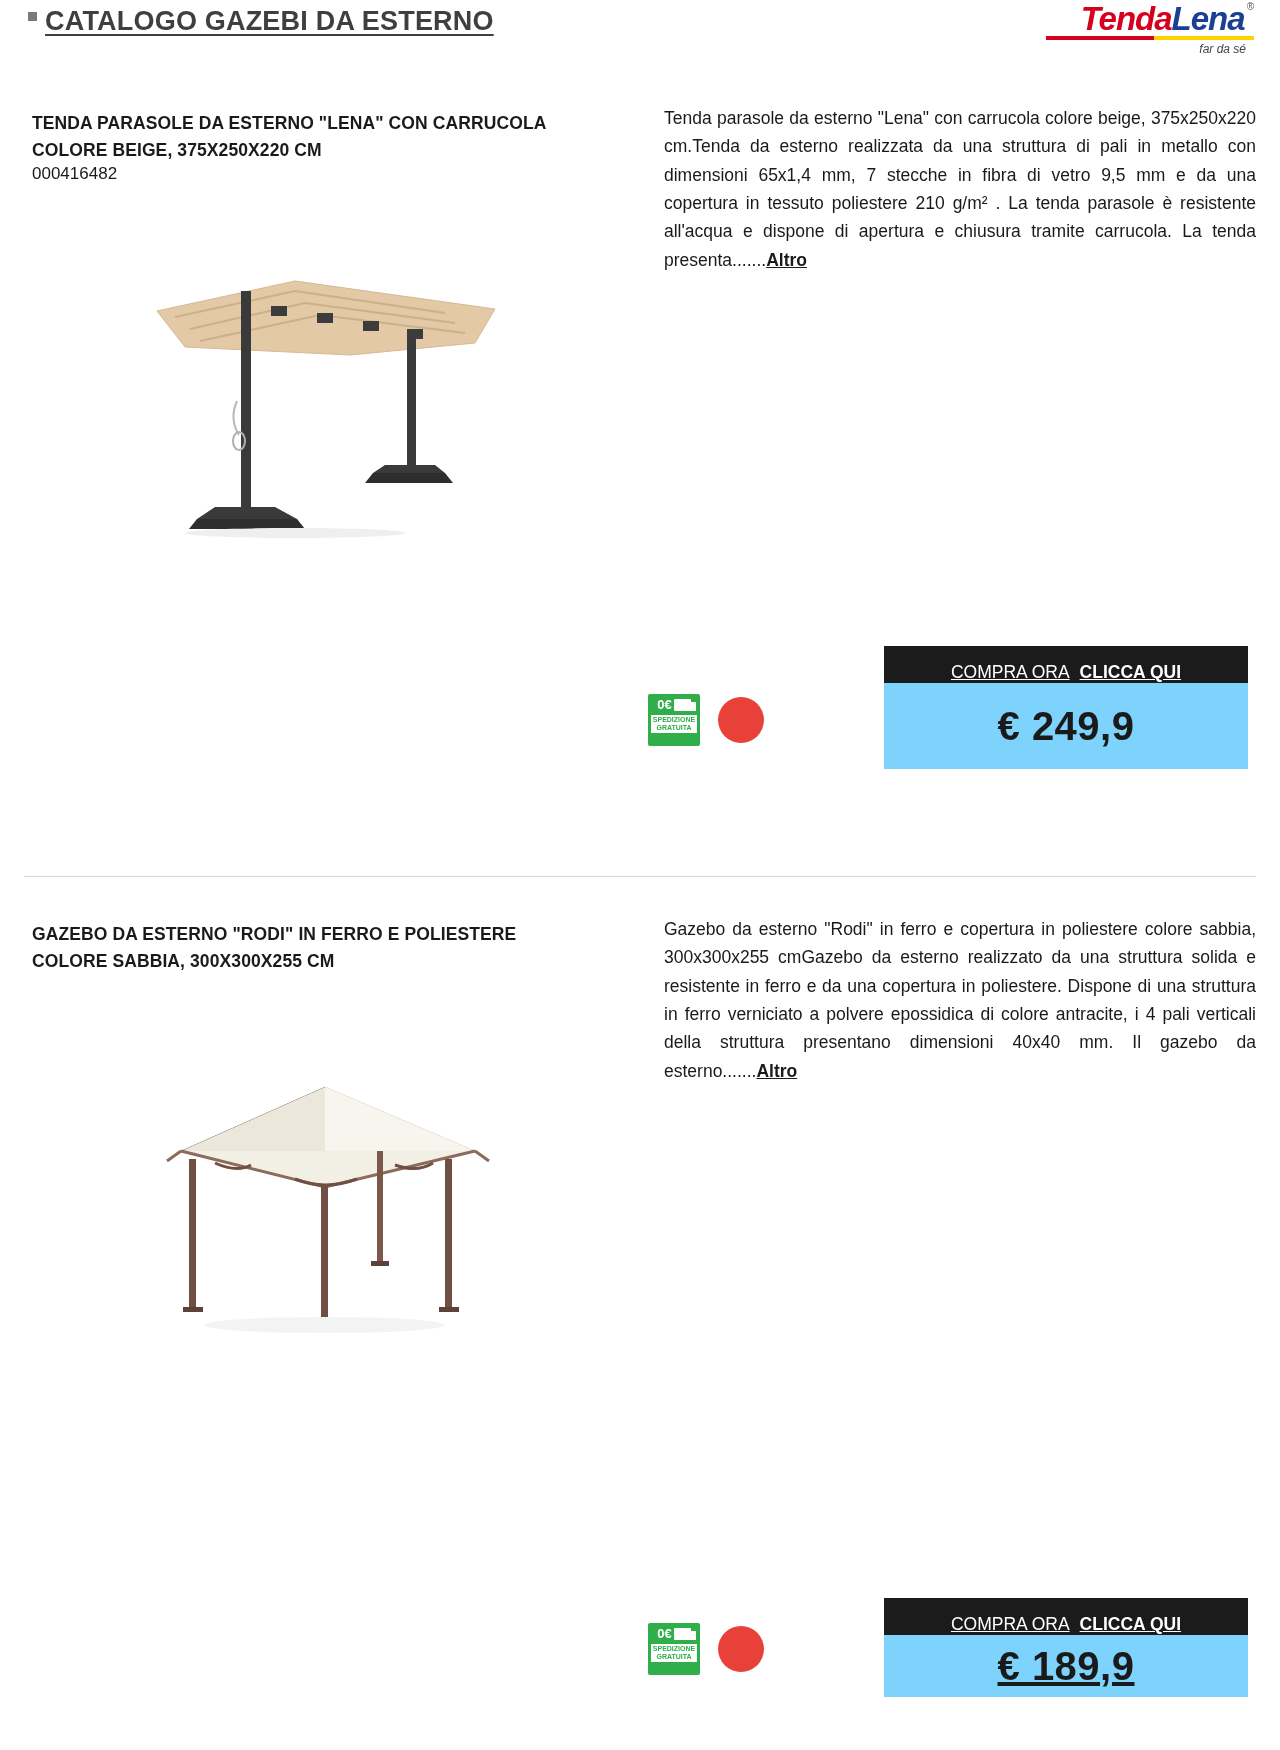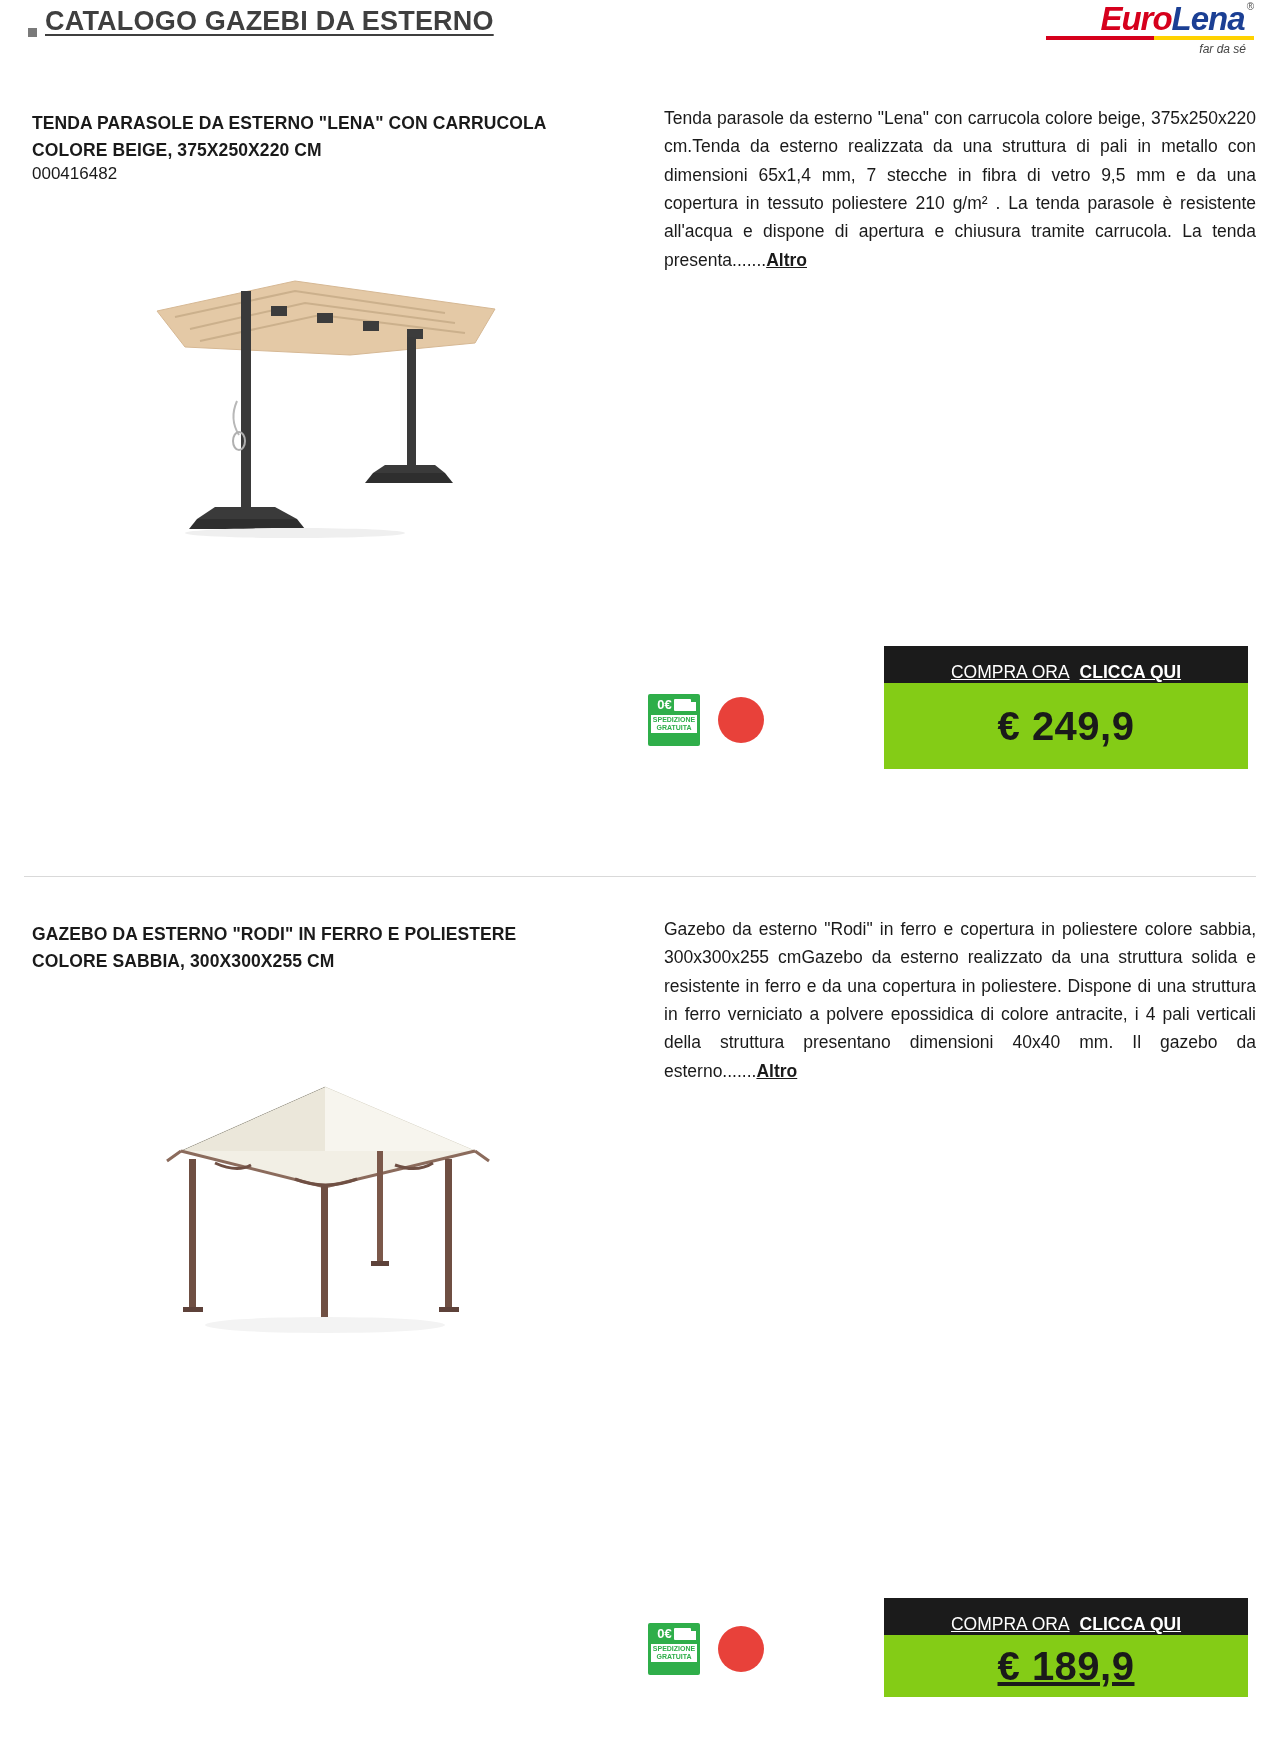--- a/index.html
+++ b/index.html
@@ -21,21 +21,21 @@
   .page-header {
     position: relative;
     height: 66px;
     padding: 0 24px;
   }
   .header-title-wrap {
     position: absolute;
     left: 28px;
     top: 6px;
     display: flex;
-    align-items: flex-end;
+    align-items: flex-start;
     gap: 8px;
   }
   .bullet-square {
     width: 9px;
     height: 9px;
     background: #7a7a7a;
     display: inline-block;
     margin-top: 6px;
   }
   .page-title {
@@ -241,21 +241,21 @@
     display: flex;
     align-items: flex-end;
     justify-content: center;
     gap: 10px;
     font-size: 17.5px;
     font-weight: bold;
   }
   .buy-bar .compra { text-decoration: underline; font-weight: normal; }
   .buy-bar .clicca { text-decoration: underline; font-weight: bold; }
   .price-bar {
-    background: #84cc16;
+    background: #7dd3fc;
     height: 86px;
     display: flex;
     align-items: center;
     justify-content: center;
     font-size: 40px;
     font-weight: bold;
     color: #1a1a1a;
     letter-spacing: 0.5px;
   }
   .price-bar.short { height: 62px; text-decoration: underline; }
@@ -264,21 +264,21 @@
 <body>
 
 <div class="page-header">
   <div class="header-title-wrap">
     <span class="bullet-square"></span>
     <span class="page-title">CATALOGO GAZEBI DA ESTERNO</span>
   </div>
 
   <div class="logo">
     <div class="logo-row">
-      <span class="logo-euro">Euro</span>
+      <span class="logo-euro">Tenda</span>
       <span class="logo-brico">Lena</span>
       <span class="logo-reg">®</span>
     </div>
     <div class="logo-bar"></div>
     <div class="logo-slogan">far da sé</div>
   </div>
 </div>
 
 <div class="product">
 

